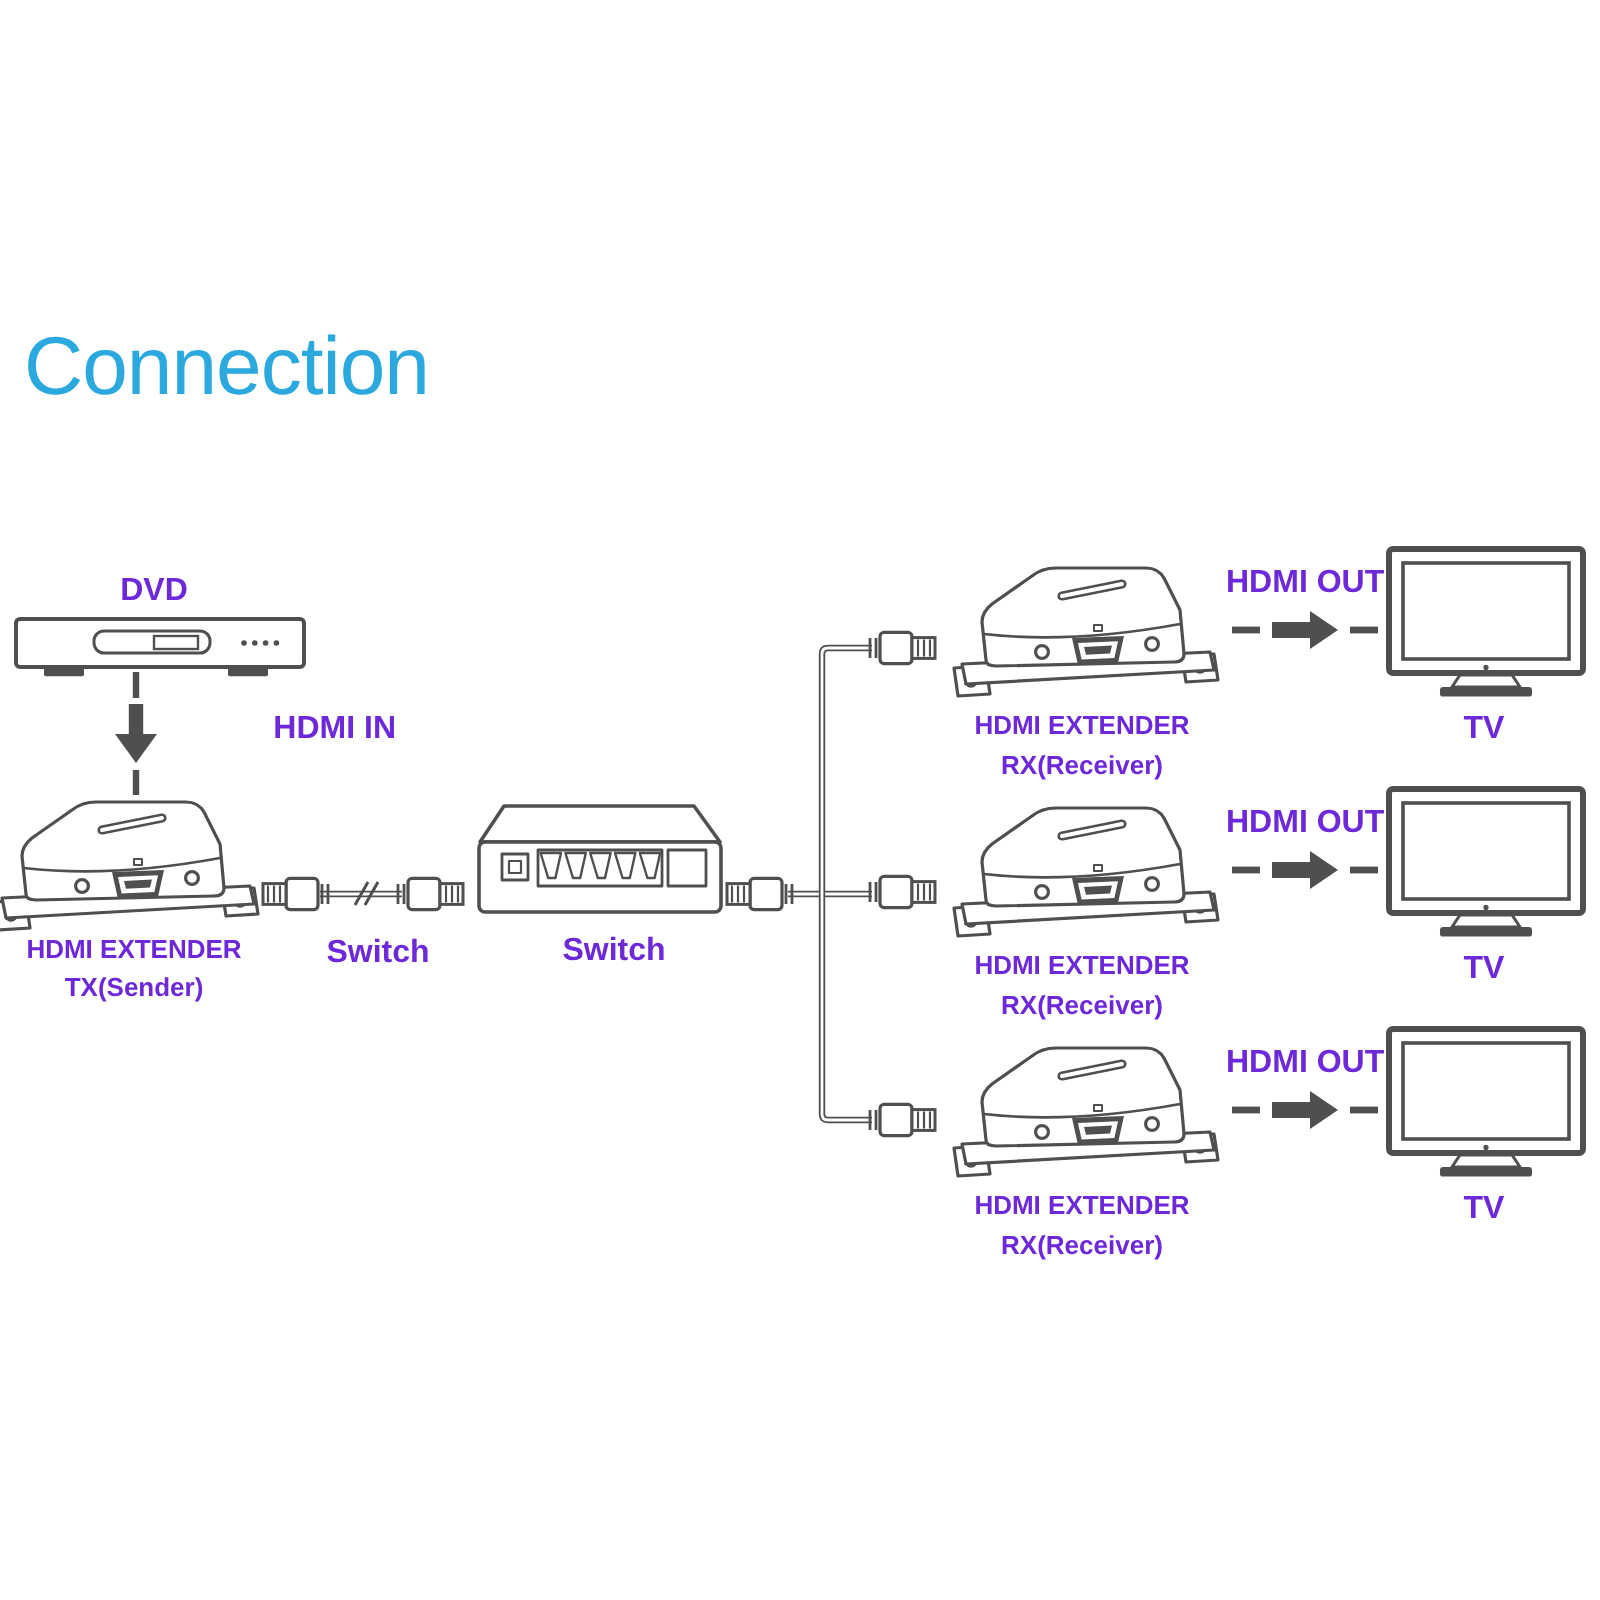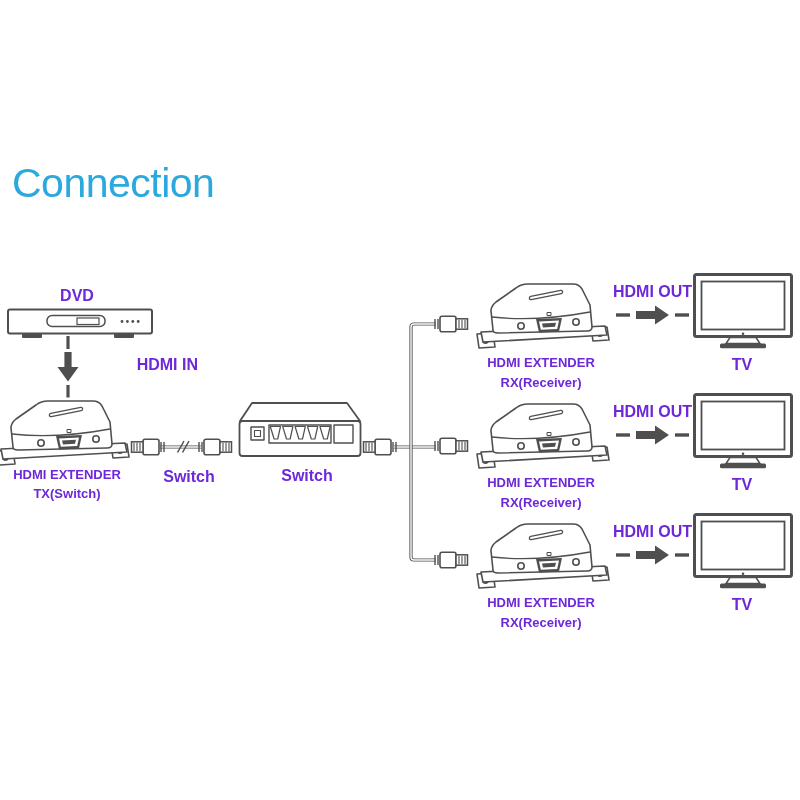--- a/index.html
+++ b/index.html
@@ -177,21 +177,21 @@
     <g transform="translate(693,513)">
         <use href="#tv"></use>
       </g>
   </svg>
 
   <div class="lbl" style="left:37px;top:287px;width:80px">DVD</div>
 
   <div class="lbl left" style="left:88px;top:356px;width:110px">HDMI IN</div>
 
   <div class="lbl small" style="left:0px;top:468px;width:134px">HDMI EXTENDER</div>
-  <div class="lbl small" style="left:0px;top:487px;width:134px">TX(Switch)</div>
+  <div class="lbl small" style="left:0px;top:487px;width:134px">TX(Sender)</div>
 
   <div class="lbl" style="left:149px;top:468px;width:80px">Switch</div>
 
   <div class="lbl" style="left:267px;top:467px;width:80px">Switch</div>
 
   <div class="lbl small" style="left:471px;top:356px;width:140px">HDMI EXTENDER</div>
   <div class="lbl small" style="left:471px;top:376px;width:140px">RX(Receiver)</div>
   <div class="lbl" style="left:613px;top:283px;width:78px">HDMI OUT</div>
   <div class="lbl" style="left:702px;top:356px;width:80px">TV</div>
 

